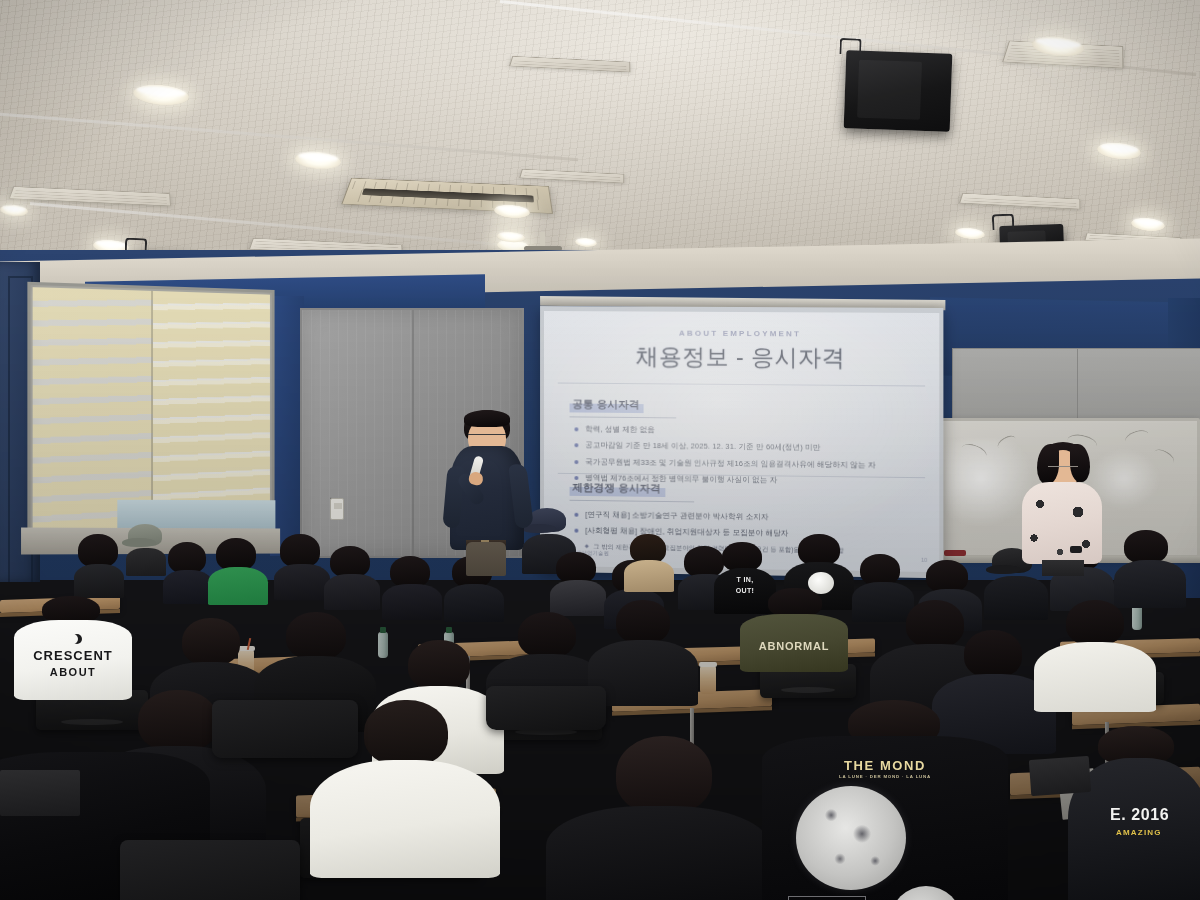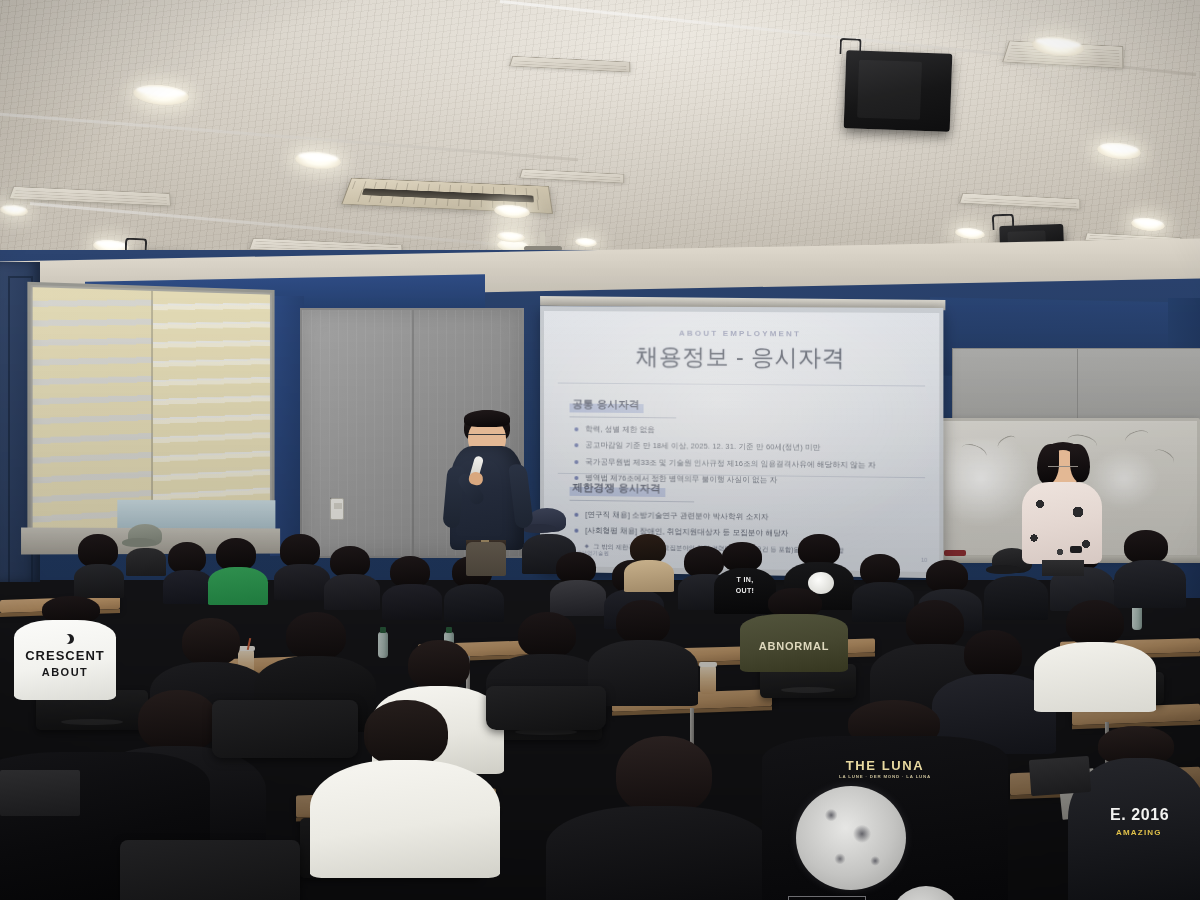--- a/index.html
+++ b/index.html
@@ -804,21 +804,21 @@
     <div class="h" style="width:42px; height:33px; background:linear-gradient(175deg,#1b1516,#0b0808);"></div>
     <div class="b" style="left:-8px; top:29px; width:64px; height:44px; background:linear-gradient(175deg,#2a2b31,#15161a);"></div>
   </div>
   <div class="aud" style="left:1124px; top:530px; width:52px; z-index:5;">
     <div class="h" style="width:44px; height:34px; background:linear-gradient(175deg,#1c1617,#0c0909);"></div>
     <div class="b" style="left:-10px; top:30px; width:72px; height:48px; background:linear-gradient(175deg,#24252b,#121317);"></div>
   </div>
 
   <div class="aud" style="left:14px; top:596px; width:120px; z-index:7;">
     <div class="h" style="left:28px; width:58px; height:28px; background:linear-gradient(175deg,#1c1617,#0c0909);"></div>
-    <div class="b" style="left:0px; top:24px; width:102px; height:80px; background:linear-gradient(172deg,#fbfbf9 0%, #f2f2ee 55%, #dcdcd6 100%); border-radius:38% 38% 8% 8% / 22% 22% 6% 6%;">
+    <div class="b" style="left:0px; top:24px; width:118px; height:80px; background:linear-gradient(172deg,#fbfbf9 0%, #f2f2ee 55%, #dcdcd6 100%); border-radius:38% 38% 8% 8% / 22% 22% 6% 6%;">
       <div style="position:absolute; left:50%; top:14px; margin-left:-5px; width:10px; height:10px; border-radius:50%; box-shadow:4px 0 0 0 #1c1c1e; overflow:hidden;"></div>
       <div class="shirt-text" style="top:28px; font-size:13px; color:#171719; letter-spacing:1px;">CRESCENT</div>
       <div class="shirt-text" style="top:46px; font-size:11px; color:#171719; letter-spacing:1.5px;">ABOUT</div>
     </div>
   </div>
 
   <div class="chairback" style="left:36px; top:690px; width:112px; height:40px;"></div>
   <div class="chairback" style="left:490px; top:700px; width:112px; height:40px;"></div>
   <div class="chairback" style="left:760px; top:664px; width:96px; height:34px;"></div>
   <div class="chairback" style="left:1068px; top:672px; width:96px; height:32px;"></div>
@@ -875,21 +875,21 @@
   </div>
 
   <div class="aud" style="left:560px; top:736px; width:200px; z-index:10;">
     <div class="h" style="left:56px; width:96px; height:78px; background:linear-gradient(175deg,#2a2120,#120d0d);"></div>
     <div class="b" style="left:-14px; top:70px; width:224px; height:100px; background:linear-gradient(172deg,#1b1b1e,#0a0a0c);"></div>
   </div>
 
   <div class="aud" style="left:762px; top:700px; width:248px; z-index:10;">
     <div class="h" style="left:86px; width:92px; height:48px; background:linear-gradient(175deg,#241c1b,#0f0b0b);"></div>
     <div class="b" style="left:0; top:36px; width:246px; height:170px; background:linear-gradient(172deg,#131316 0%, #0b0b0d 60%, #060608 100%); border-radius:30% 30% 4% 4% / 14% 14% 3% 3%;">
-      <div class="shirt-text" style="top:22px; font-size:13px; color:#e8d9a0; letter-spacing:1.6px;">THE LUNA</div>
+      <div class="shirt-text" style="top:22px; font-size:13px; color:#e8d9a0; letter-spacing:1.6px;">THE MOND</div>
       <div class="shirt-text" style="top:38px; font-size:4.4px; color:#c9bf9a; letter-spacing:.8px;">LA LUNE · DER MOND · LA LUNA</div>
       <div style="position:absolute; left:34px; top:50px; width:110px; height:104px; border-radius:50%;
                   background:
                     radial-gradient(circle 9px at 32% 28%, rgba(80,80,88,.85), rgba(0,0,0,0) 70%),
                     radial-gradient(circle 13px at 60% 46%, rgba(70,70,78,.8), rgba(0,0,0,0) 70%),
                     radial-gradient(circle 8px at 40% 70%, rgba(85,85,92,.8), rgba(0,0,0,0) 70%),
                     radial-gradient(circle 7px at 72% 72%, rgba(75,75,84,.8), rgba(0,0,0,0) 70%),
                     radial-gradient(circle at 45% 40%, #e6e6e4 0%, #c4c4c2 55%, #9d9d9b 100%);
                   box-shadow:0 0 10px rgba(200,200,210,.12);"></div>
       <div style="position:absolute; left:26px; top:160px; width:78px; height:46px; border:1px solid rgba(210,210,215,.5);">

